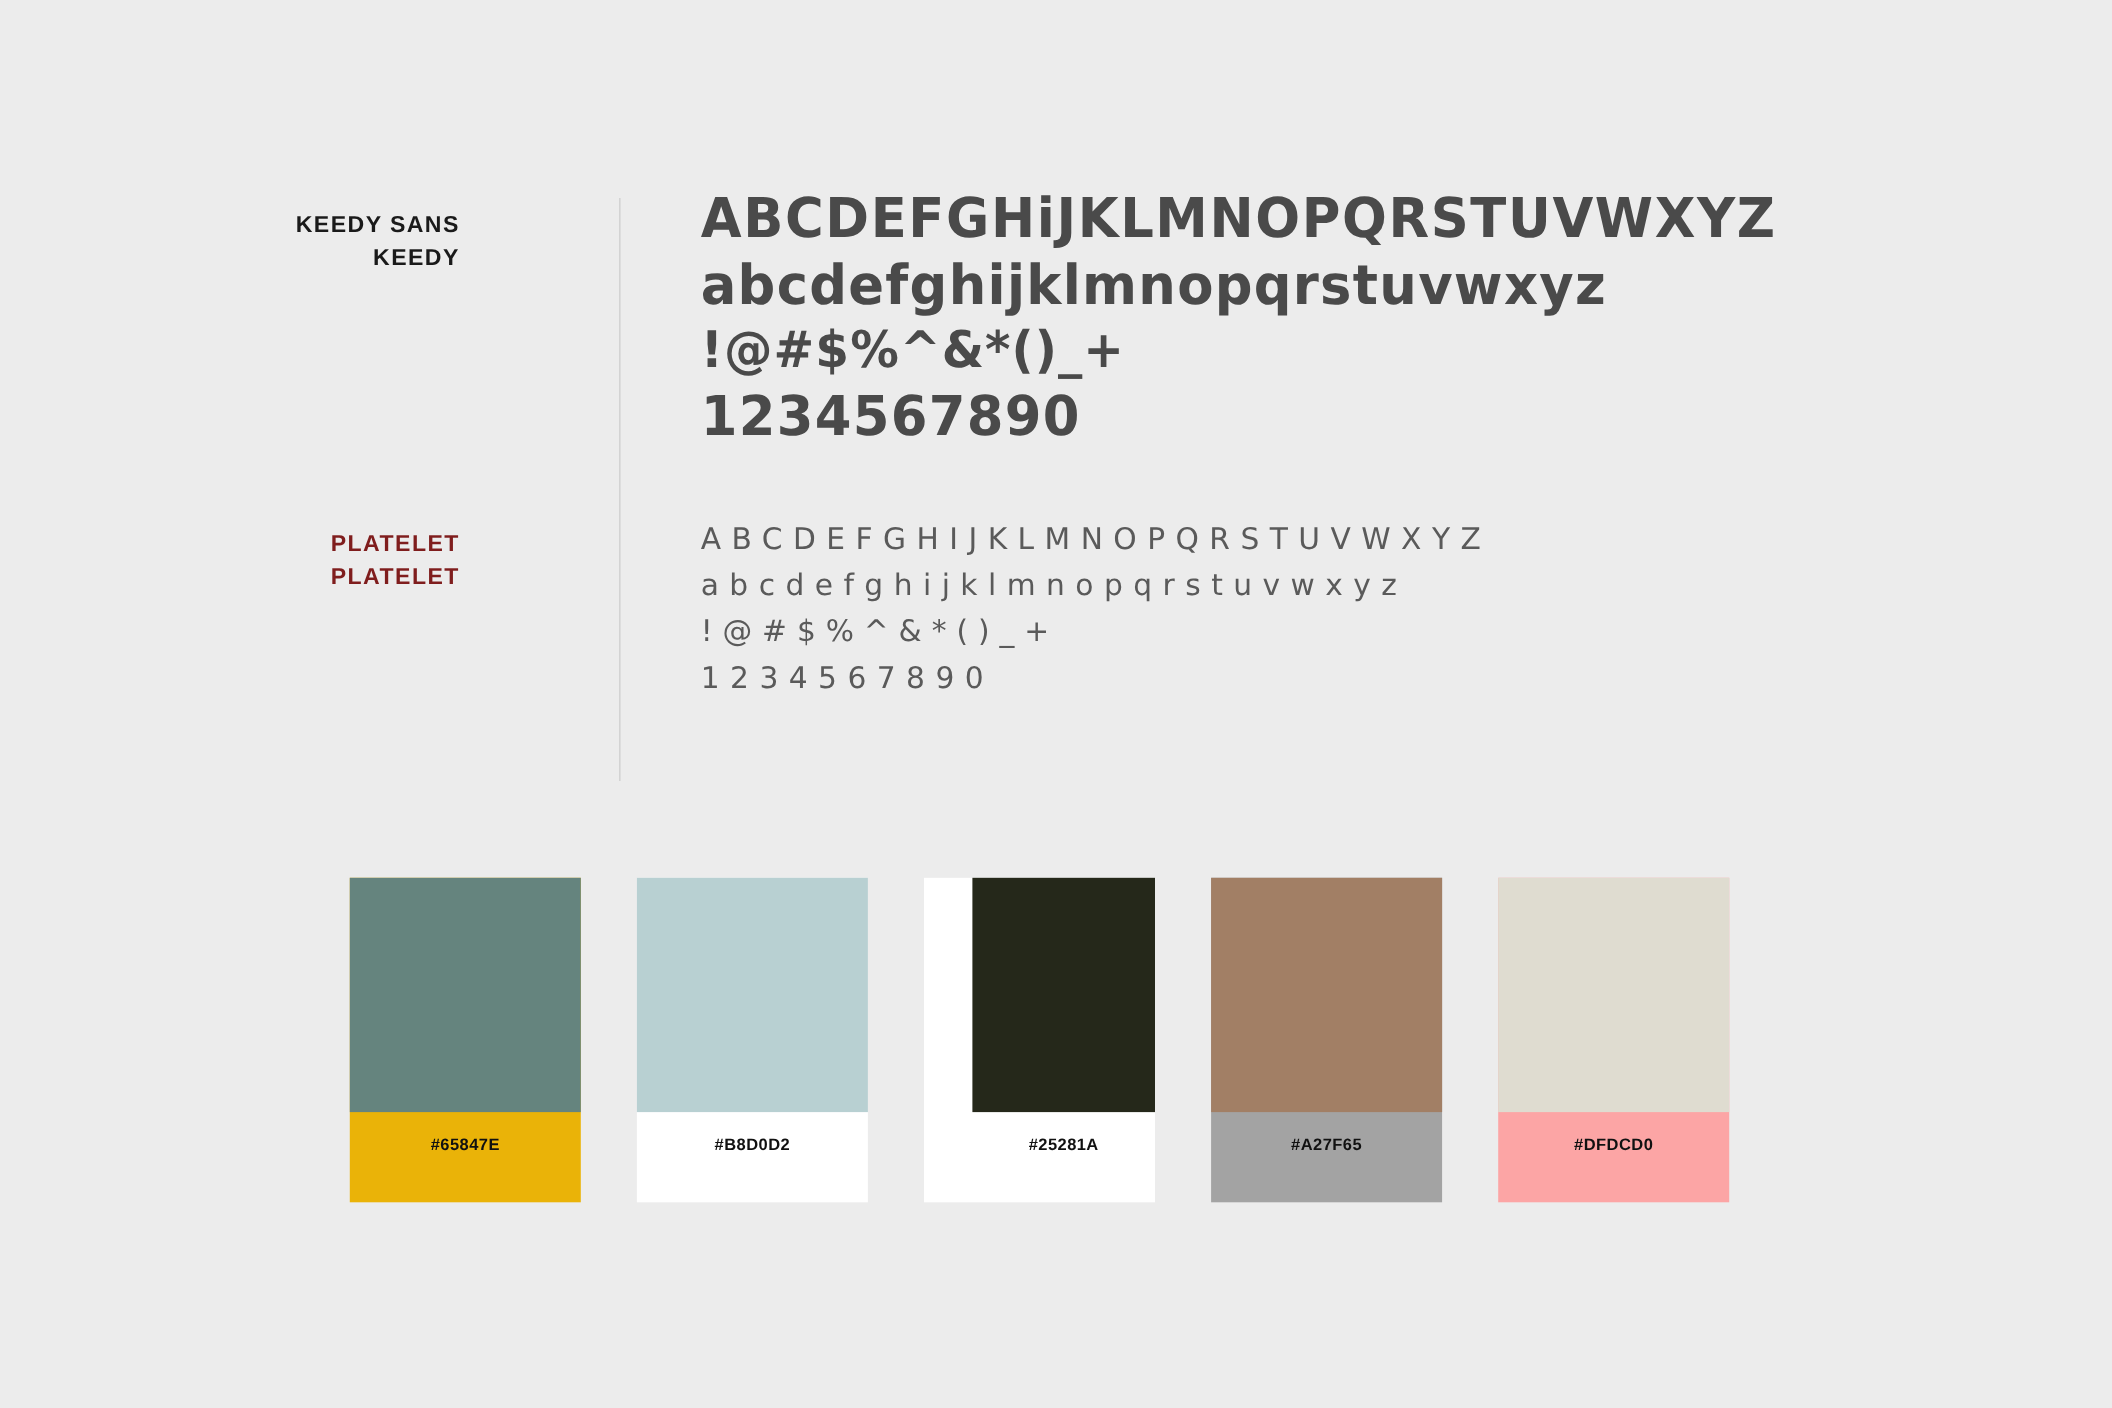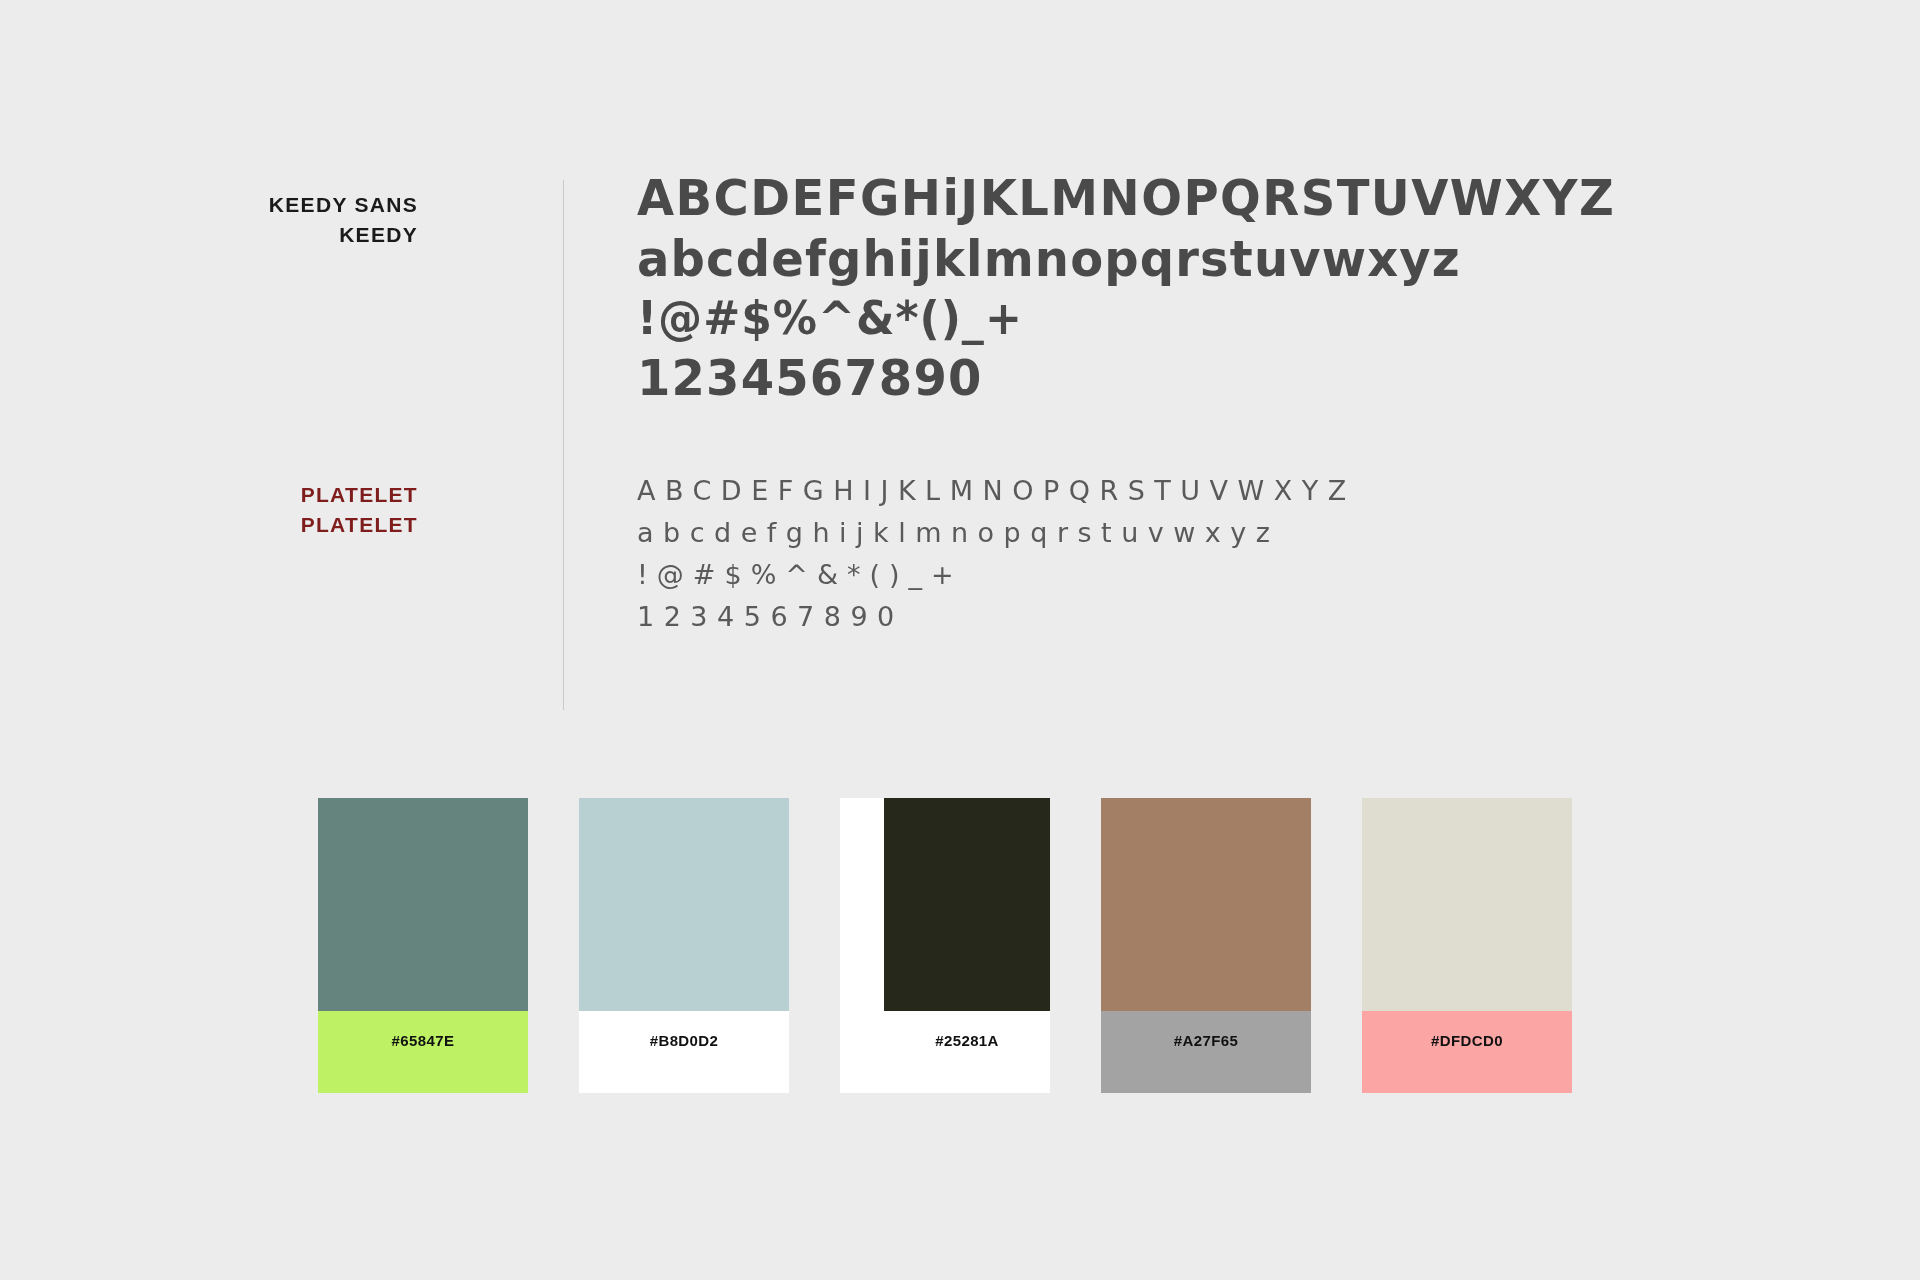--- a/index.html
+++ b/index.html
@@ -188,21 +188,21 @@
       <div class="line line-upper">ABCDEFGHIJKLMNOPQRSTUVWXYZ</div>
       <div class="line line-lower">abcdefghijklmnopqrstuvwxyz</div>
       <div class="line line-symbols">!@#$%^&amp;*()_+</div>
       <div class="line line-numerals">1234567890</div>
     </div>
 
   </section>
 
   <section id="palette">
 
-    <div class="swatch-card" style="background: #bef264;">
+    <div class="swatch-card" style="background: #eab308;">
       <div class="swatch-chip" style="background: rgb(101, 132, 126);"></div>
       <div class="swatch-hex">#65847E</div>
     </div>
 
     <div class="swatch-card" style="background: rgb(255, 255, 255); justify-content: flex-end;">
       <div class="swatch-chip" style="background: rgb(184, 208, 210);"></div>
       <div class="swatch-hex">#B8D0D2</div>
     </div>
 
     <div class="swatch-card" style="background: rgb(255, 255, 255); padding-left: 44px;">

